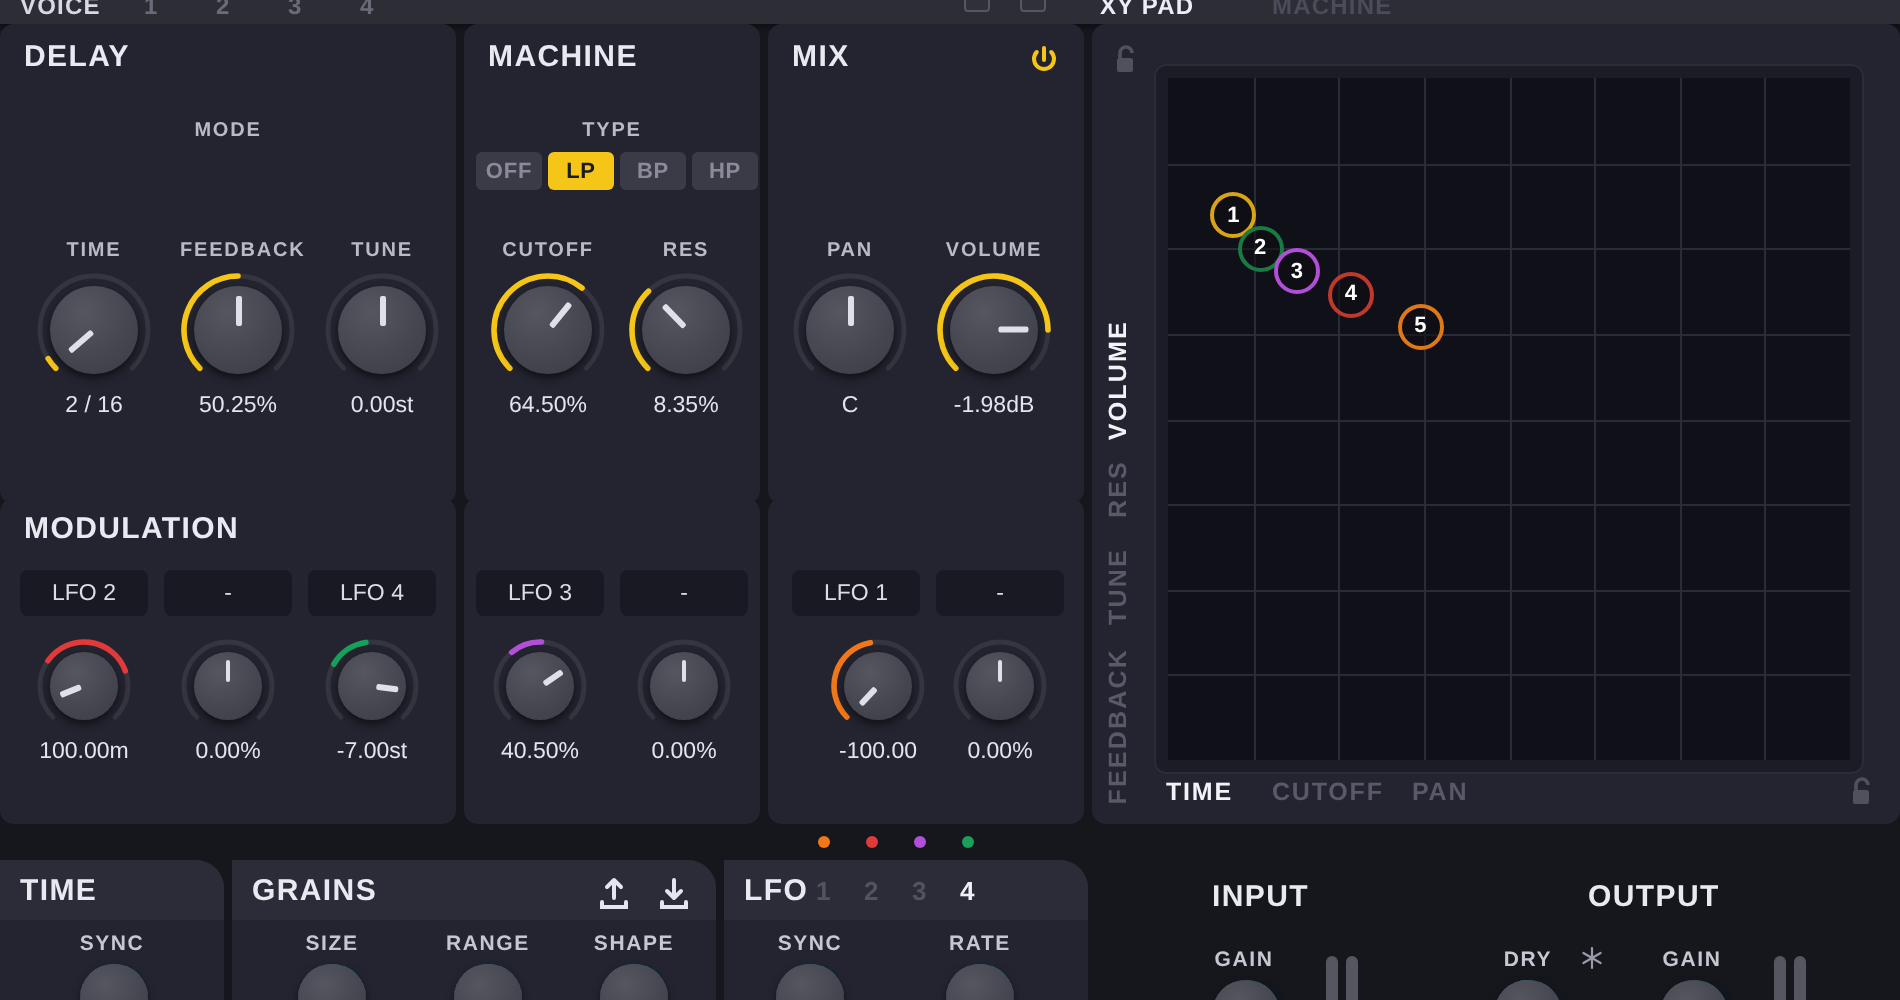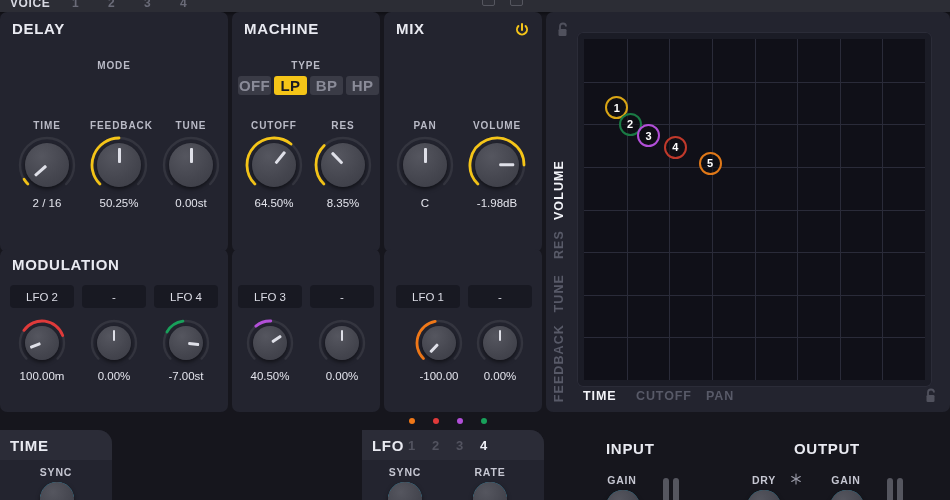--- a/index.html
+++ b/index.html
@@ -61,21 +61,21 @@
   
   .segctl {
     position: absolute;
     display: flex; gap: 3px;
   }
   .segbtn {
     width: 33px; height: 19px;
     border-radius: 3px;
     background: #3a3b46;
     display: flex; align-items: center; justify-content: center;
-    font-size: 15px; font-weight: bold; letter-spacing: .4px;
+    font-size: 11px; font-weight: bold; letter-spacing: .4px;
     color: #8a8b98;
   }
   .segbtn.active { background: #f5c518; color: #1b1b22; }
 
   
   .knob-wrap { position: absolute; width: 58px; }
   .knob-name {
     text-align: center; font-size: 10px; font-weight: bold;
     letter-spacing: .9px; color: #b9bac6; margin-bottom: 5px;
   }
@@ -431,30 +431,58 @@
     <div id="x-axis-labels">
         <div class="hlabel active" style="left: 37px; top: 377px;">TIME</div>
         <div class="hlabel dim" style="left: 90px; top: 377px;">CUTOFF</div>
         <div class="hlabel dim" style="left: 160px; top: 377px;">PAN</div>
       </div>
     <svg class="lockicon" style="right:12px; bottom:8px;" viewBox="0 0 14 16">
       <path d="M4 7 V4.5 A3 3 0 0 1 10 4.5" stroke="#50515d" stroke-width="1.8" fill="none"></path>
       <rect x="2.5" y="7" width="8" height="7" rx="1.3" fill="#50515d"></rect>
     </svg>
   </div>
+  <div class="xy-tabbar" style="position:absolute; left:546px; top:0; width:230px;">
+    <span class="xy-tab" style="left: 4px; color: rgb(236, 238, 245);" id="xytab0">XY PAD</span>
+    <span class="xy-tab" style="left: 90px; color: rgb(75, 76, 89);" id="xytab1">MACHINE</span>
+  </div>
 
   <div class="bpanel" style="left:0; top:430px; width:112px; height:70px; border-top-right-radius:14px;">
     <div class="bpanel-head" style="width:100%; border-top-right-radius:14px; background:#2b2c37;"></div>
     <div class="bpanel-title" style="left:10px; top:7px;">TIME</div>
     <div class="blabel" style="left:26px; top:36px; width:60px;">SYNC</div>
     <div class="bknob" style="left:40px; top:52px;">
         <div class="cyan"></div>
       </div>
   </div>
 
+  <div class="bpanel" style="left:116px; top:430px; width:242px; height:70px; border-top-right-radius:14px;">
+    <div class="bpanel-head" style="width:100%; border-top-right-radius:14px;"></div>
+    <div class="bpanel-title" style="left:10px; top:7px;">GRAINS</div>
+    <svg style="position:absolute; left:182px; top:8px; width:18px; height:18px;" viewBox="0 0 18 18">
+      <path d="M9 2 L9 11 M5.5 5.5 L9 2 L12.5 5.5" stroke="#e4e5ee" stroke-width="2" fill="none" stroke-linecap="round" stroke-linejoin="round"></path>
+      <path d="M3 13 L3 15.5 L15 15.5 L15 13" stroke="#e4e5ee" stroke-width="2" fill="none" stroke-linecap="round"></path>
+    </svg>
+    <svg style="position:absolute; left:212px; top:8px; width:18px; height:18px;" viewBox="0 0 18 18">
+      <path d="M9 2 L9 11 M5.5 7.5 L9 11 L12.5 7.5" stroke="#e4e5ee" stroke-width="2" fill="none" stroke-linecap="round" stroke-linejoin="round"></path>
+      <path d="M3 13 L3 15.5 L15 15.5 L15 13" stroke="#e4e5ee" stroke-width="2" fill="none" stroke-linecap="round"></path>
+    </svg>
+    <div class="blabel" style="left:12px;  top:36px; width:76px;">SIZE</div>
+    <div class="blabel" style="left:90px;  top:36px; width:76px;">RANGE</div>
+    <div class="blabel" style="left:163px; top:36px; width:76px;">SHAPE</div>
+    <div class="bknob" style="left:33px;  top:52px;">
+        <div class="cyan"></div>
+      </div>
+    <div class="bknob" style="left:111px; top:52px;">
+        <div class="cyan"></div>
+      </div>
+    <div class="bknob" style="left:184px; top:52px;">
+        <div class="cyan"></div>
+      </div>
+  </div>
 
   <div class="bpanel" style="left:362px; top:430px; width:182px; height:70px; border-top-right-radius:14px;">
     <div class="bpanel-head" style="width:100%; border-top-right-radius:14px;"></div>
     <div class="bpanel-title" style="left:10px; top:7px;">LFO</div>
     <div id="lfo-tabs">
         <div class="lfotab" style="left: 46px; top: 8px; color: rgb(82, 83, 95);">1</div>
         <div class="lfodot" style="left: 47px; top: -12px; background: rgb(240, 120, 24);"></div>
         <div class="lfotab" style="left: 70px; top: 8px; color: rgb(82, 83, 95);">2</div>
         <div class="lfodot" style="left: 71px; top: -12px; background: rgb(224, 58, 58);"></div>
         <div class="lfotab" style="left: 94px; top: 8px; color: rgb(82, 83, 95);">3</div>

